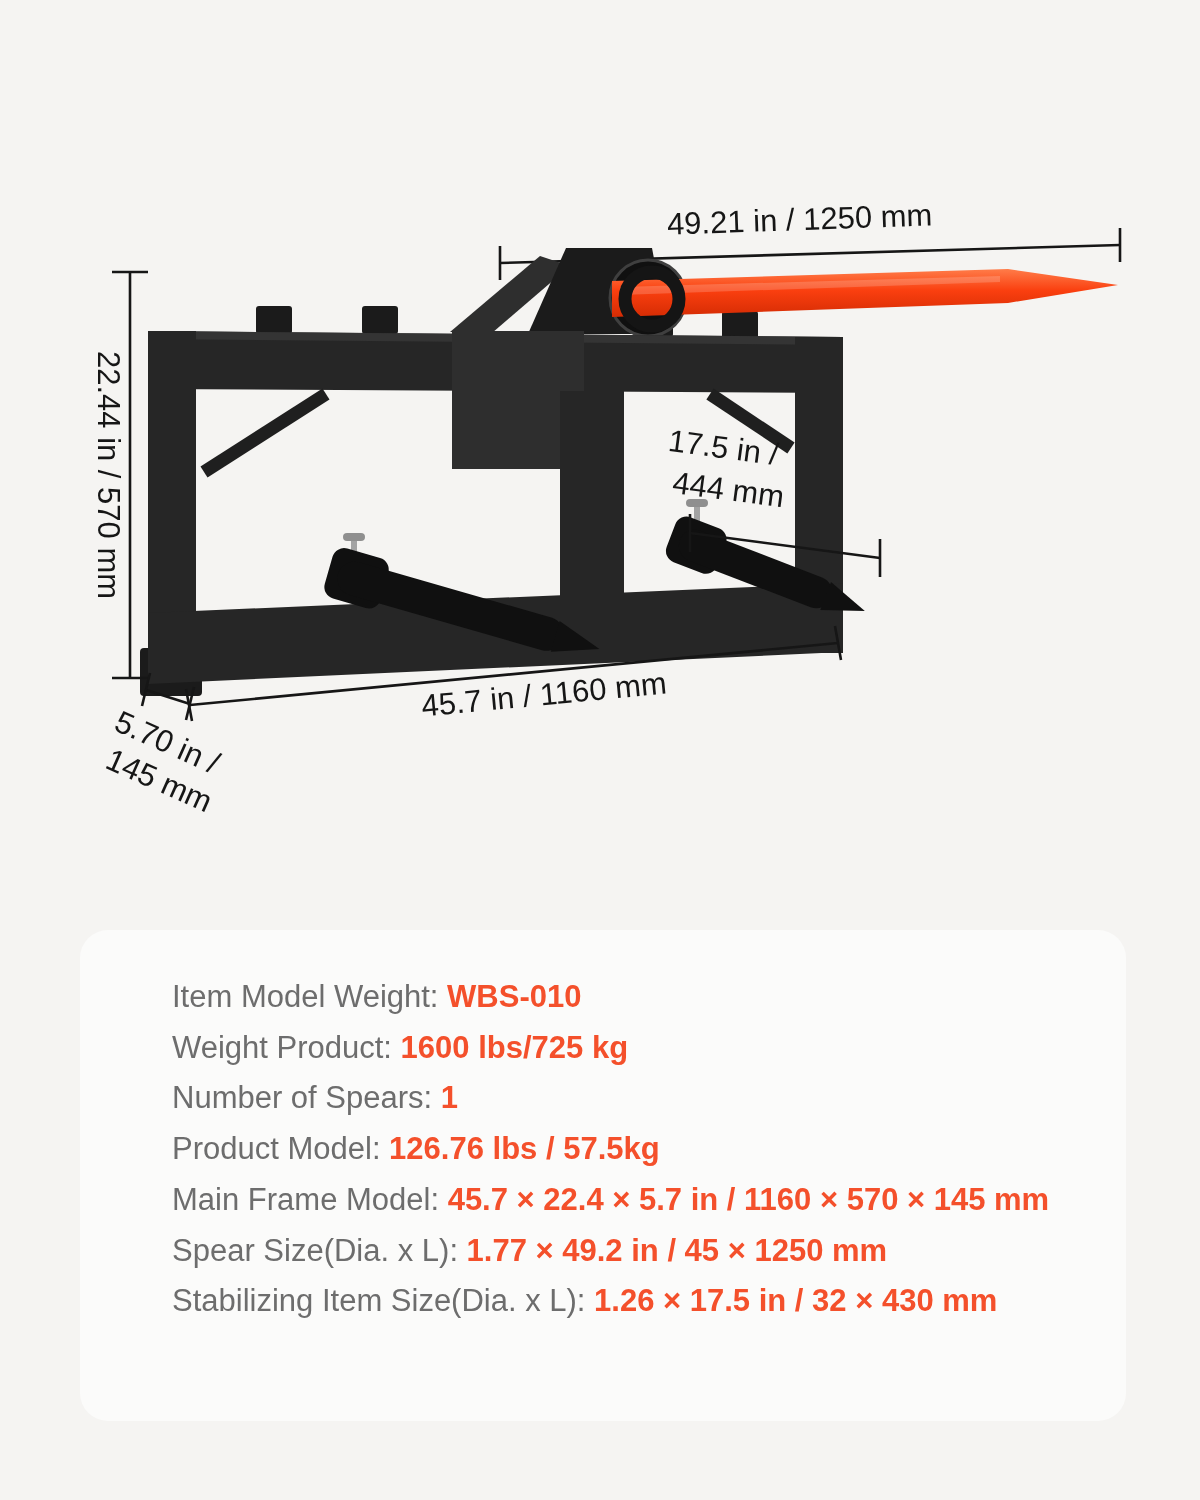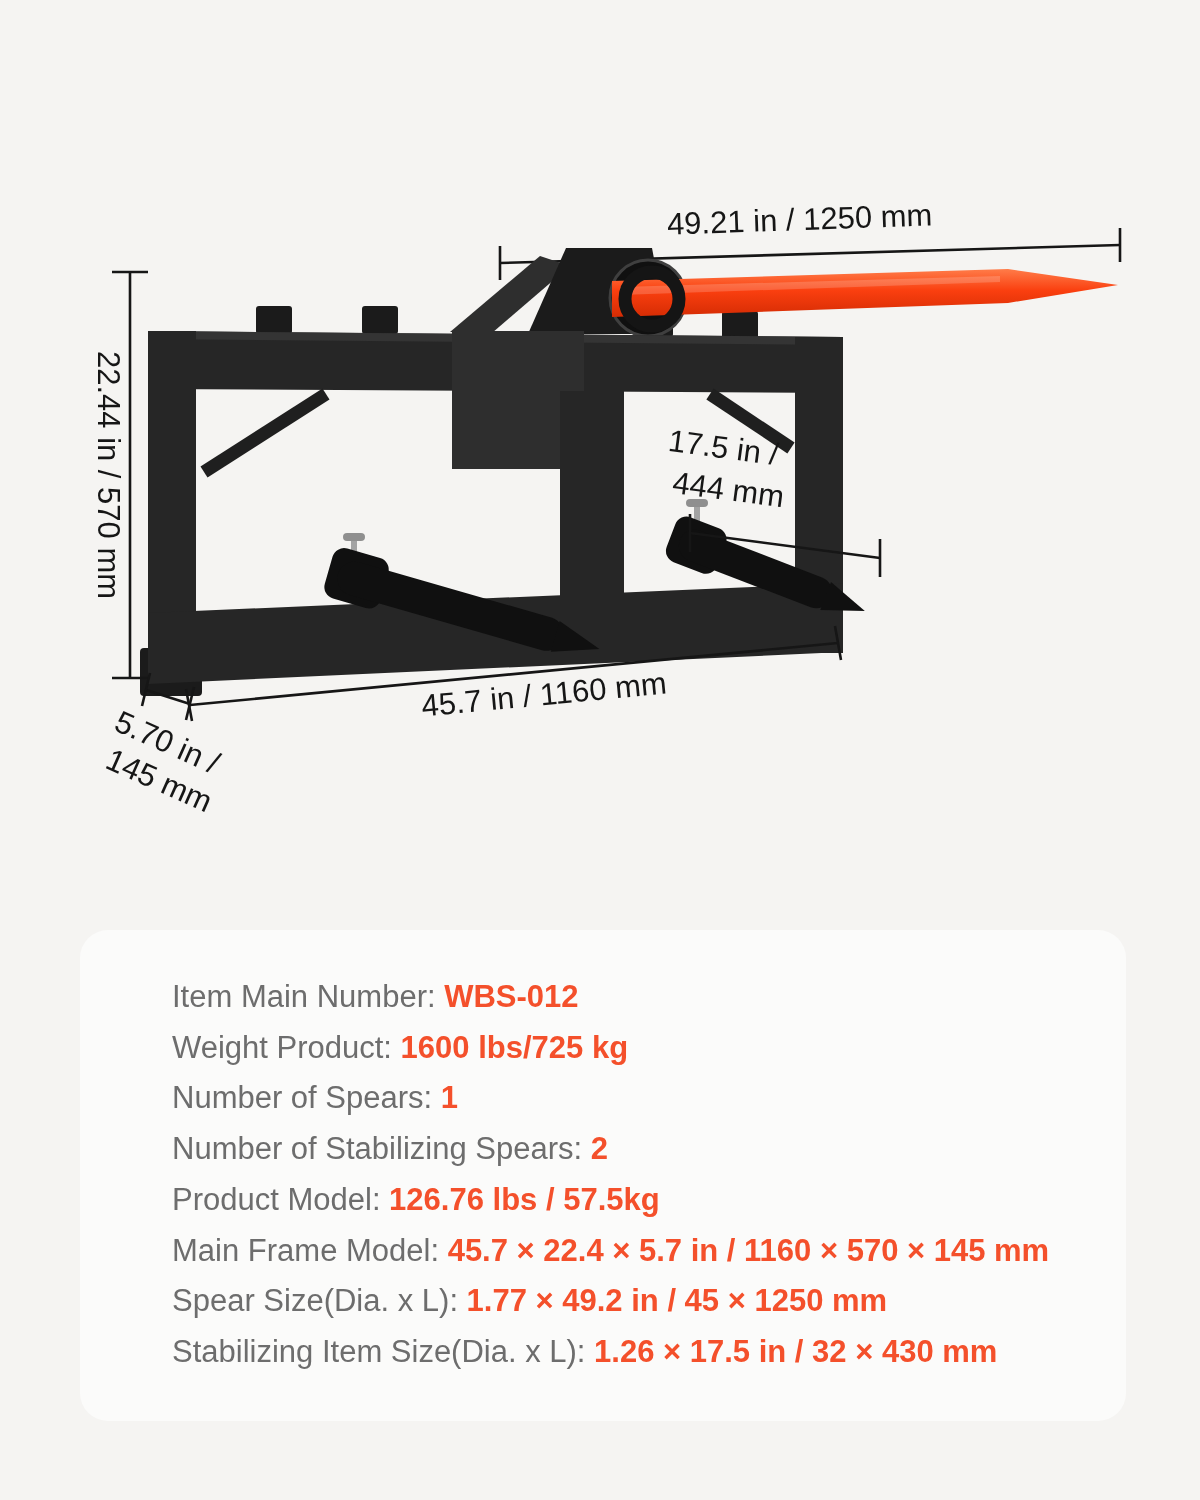--- a/index.html
+++ b/index.html
@@ -128,30 +128,27 @@
       <line x1="146" y1="690" x2="190" y2="704"></line>
       <line x1="150" y1="673" x2="142" y2="706"></line>
       <line x1="194" y1="687" x2="186" y2="720"></line>
       <text x="163" y="752" text-anchor="middle" transform="rotate(24 163 752)">5.70 in /</text>
       <text x="155" y="790" text-anchor="middle" transform="rotate(24 155 790)">145 mm</text>
     </g>
   </svg>
 
   <section class="spec-panel">
     <div class="spec-row">
-      <span class="spec-label">Item Main Number: </span><span class="spec-value">WBS-012</span>
+      <span class="spec-label">Item Model Weight: </span><span class="spec-value">WBS-010</span>
     </div>
     <div class="spec-row">
       <span class="spec-label">Weight Product: </span><span class="spec-value">1600 lbs/725 kg</span>
     </div>
     <div class="spec-row">
       <span class="spec-label">Number of Spears: </span><span class="spec-value">1</span>
-    </div>
-    <div class="spec-row">
-      <span class="spec-label">Number of Stabilizing Spears: </span><span class="spec-value">2</span>
     </div>
     <div class="spec-row">
       <span class="spec-label">Product Model: </span><span class="spec-value">126.76 lbs / 57.5kg</span>
     </div>
     <div class="spec-row">
       <span class="spec-label">Main Frame Model: </span><span class="spec-value">45.7 × 22.4 × 5.7 in / 1160 × 570 × 145 mm</span>
     </div>
     <div class="spec-row">
       <span class="spec-label">Spear Size(Dia. x L): </span><span class="spec-value">1.77 × 49.2 in / 45 × 1250 mm</span>
     </div>

